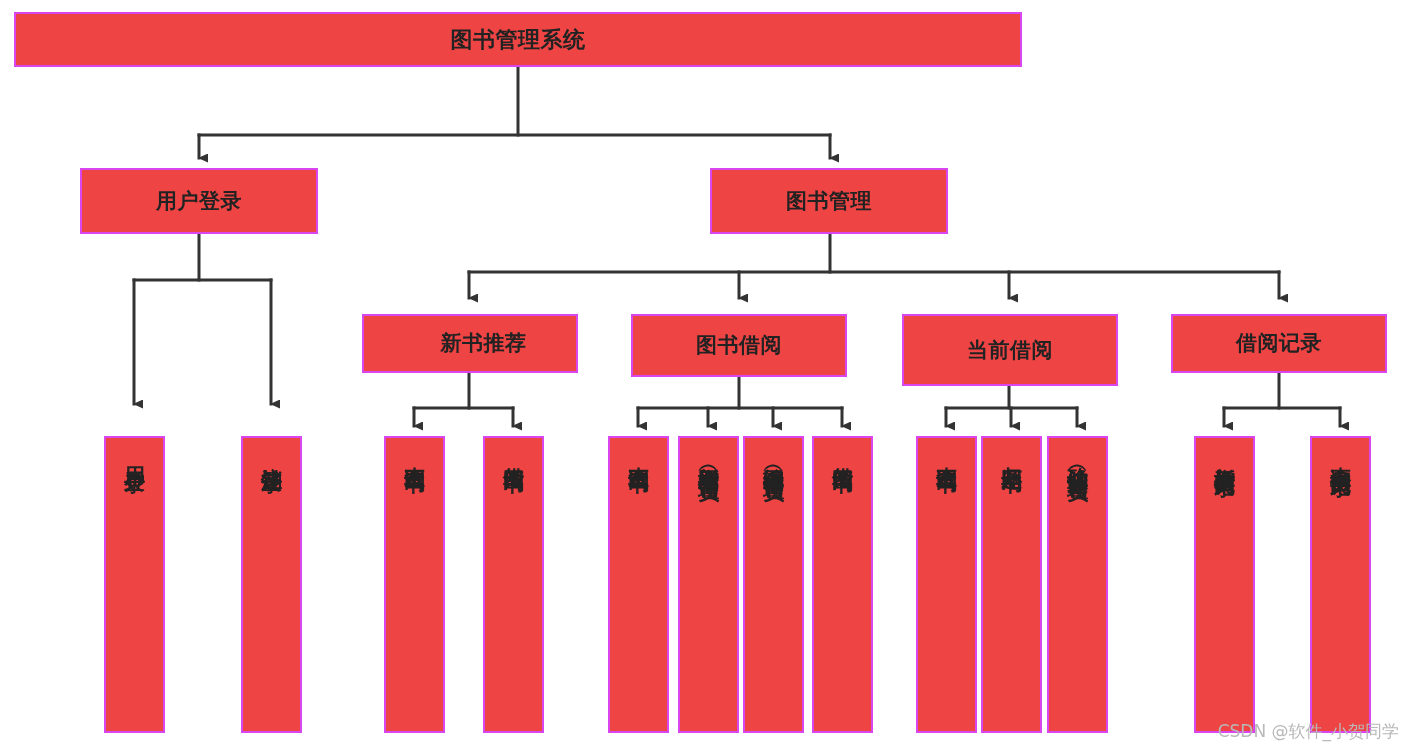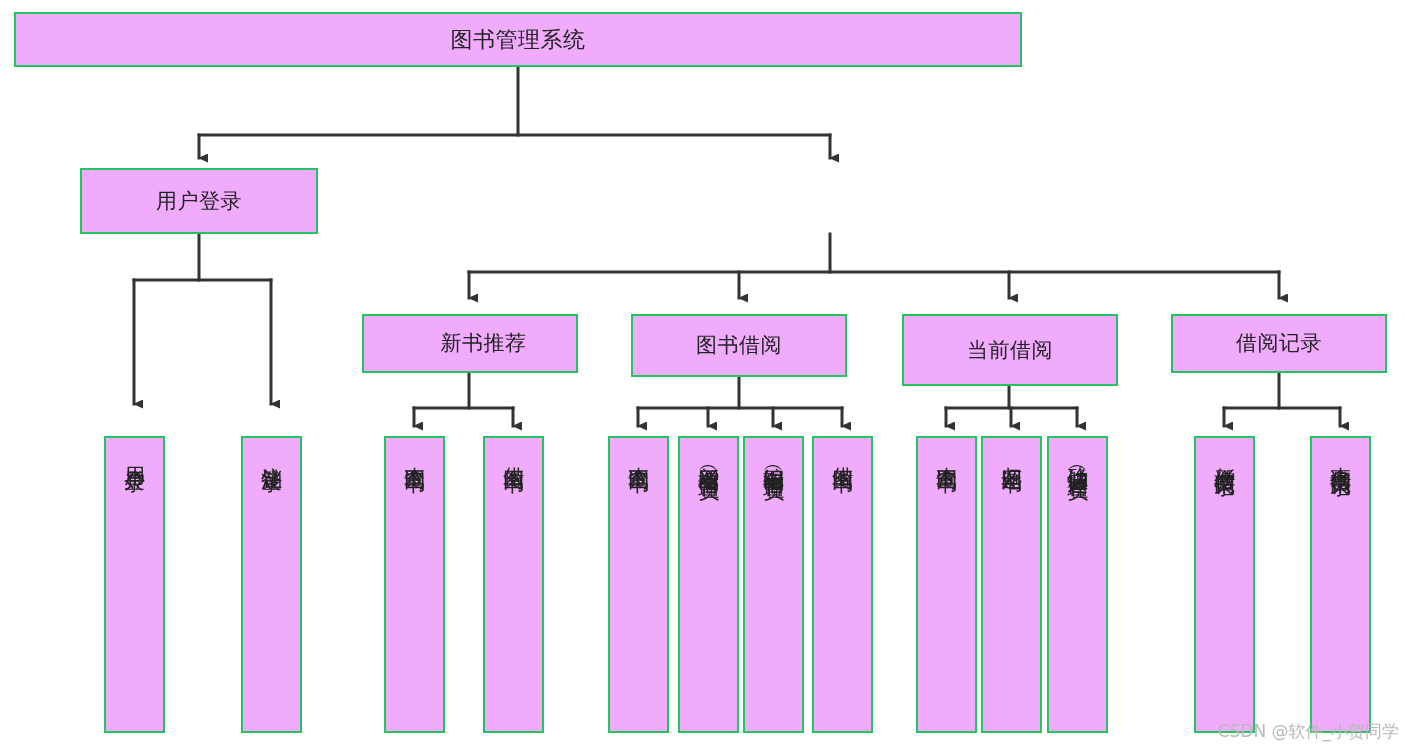--- a/index.html
+++ b/index.html
@@ -22,26 +22,27 @@
     position: absolute;
     left: 0;
     top: 0;
     width: 1405px;
     height: 747px;
     pointer-events: none;
   }
   .node {
     position: absolute;
     box-sizing: border-box;
-    background: #f0abfc;
-    border: 2px solid #22c55e;
+    background: #ef4444;
+    border: 2px solid #d946ef;
     display: flex;
     align-items: center;
     justify-content: center;
     z-index: 2;
+    font-weight: bold;
   }
   .node-label {
     color: #222222;
     letter-spacing: 0.5px;
     line-height: 1.25;
     text-align: center;
     white-space: nowrap;
   }
   .node.horiz .node-label {
     font-size: 21px;
@@ -127,20 +128,23 @@
   </svg>
 
   <div class="node root horiz" style="left:14px; top:12px; width:1008px; height:55px;">
     <span class="node-label">图书管理系统</span>
   </div>
 
   <div class="node horiz" style="left:80px; top:168px; width:238px; height:66px;">
     <span class="node-label">用户登录</span>
   </div>
 
+  <div class="node horiz" style="left:710px; top:168px; width:238px; height:66px;">
+    <span class="node-label">图书管理</span>
+  </div>
 
   <div class="node horiz" style="left:362px; top:314px; width:216px; height:59px;padding-left:27px;">
     <span class="node-label">新书推荐</span>
   </div>
 
   <div class="node horiz" style="left:631px; top:314px; width:216px; height:63px;">
     <span class="node-label">图书借阅</span>
   </div>
 
   <div class="node horiz" style="left:902px; top:314px; width:216px; height:72px;">

